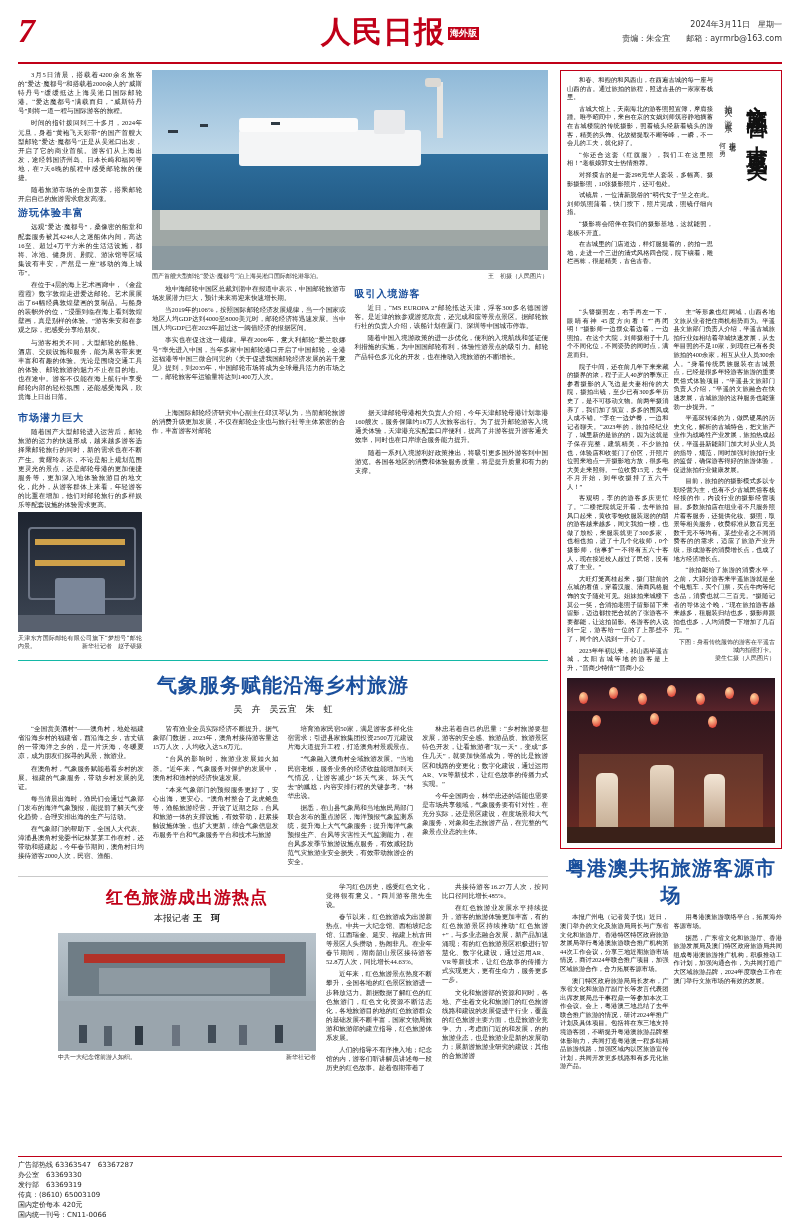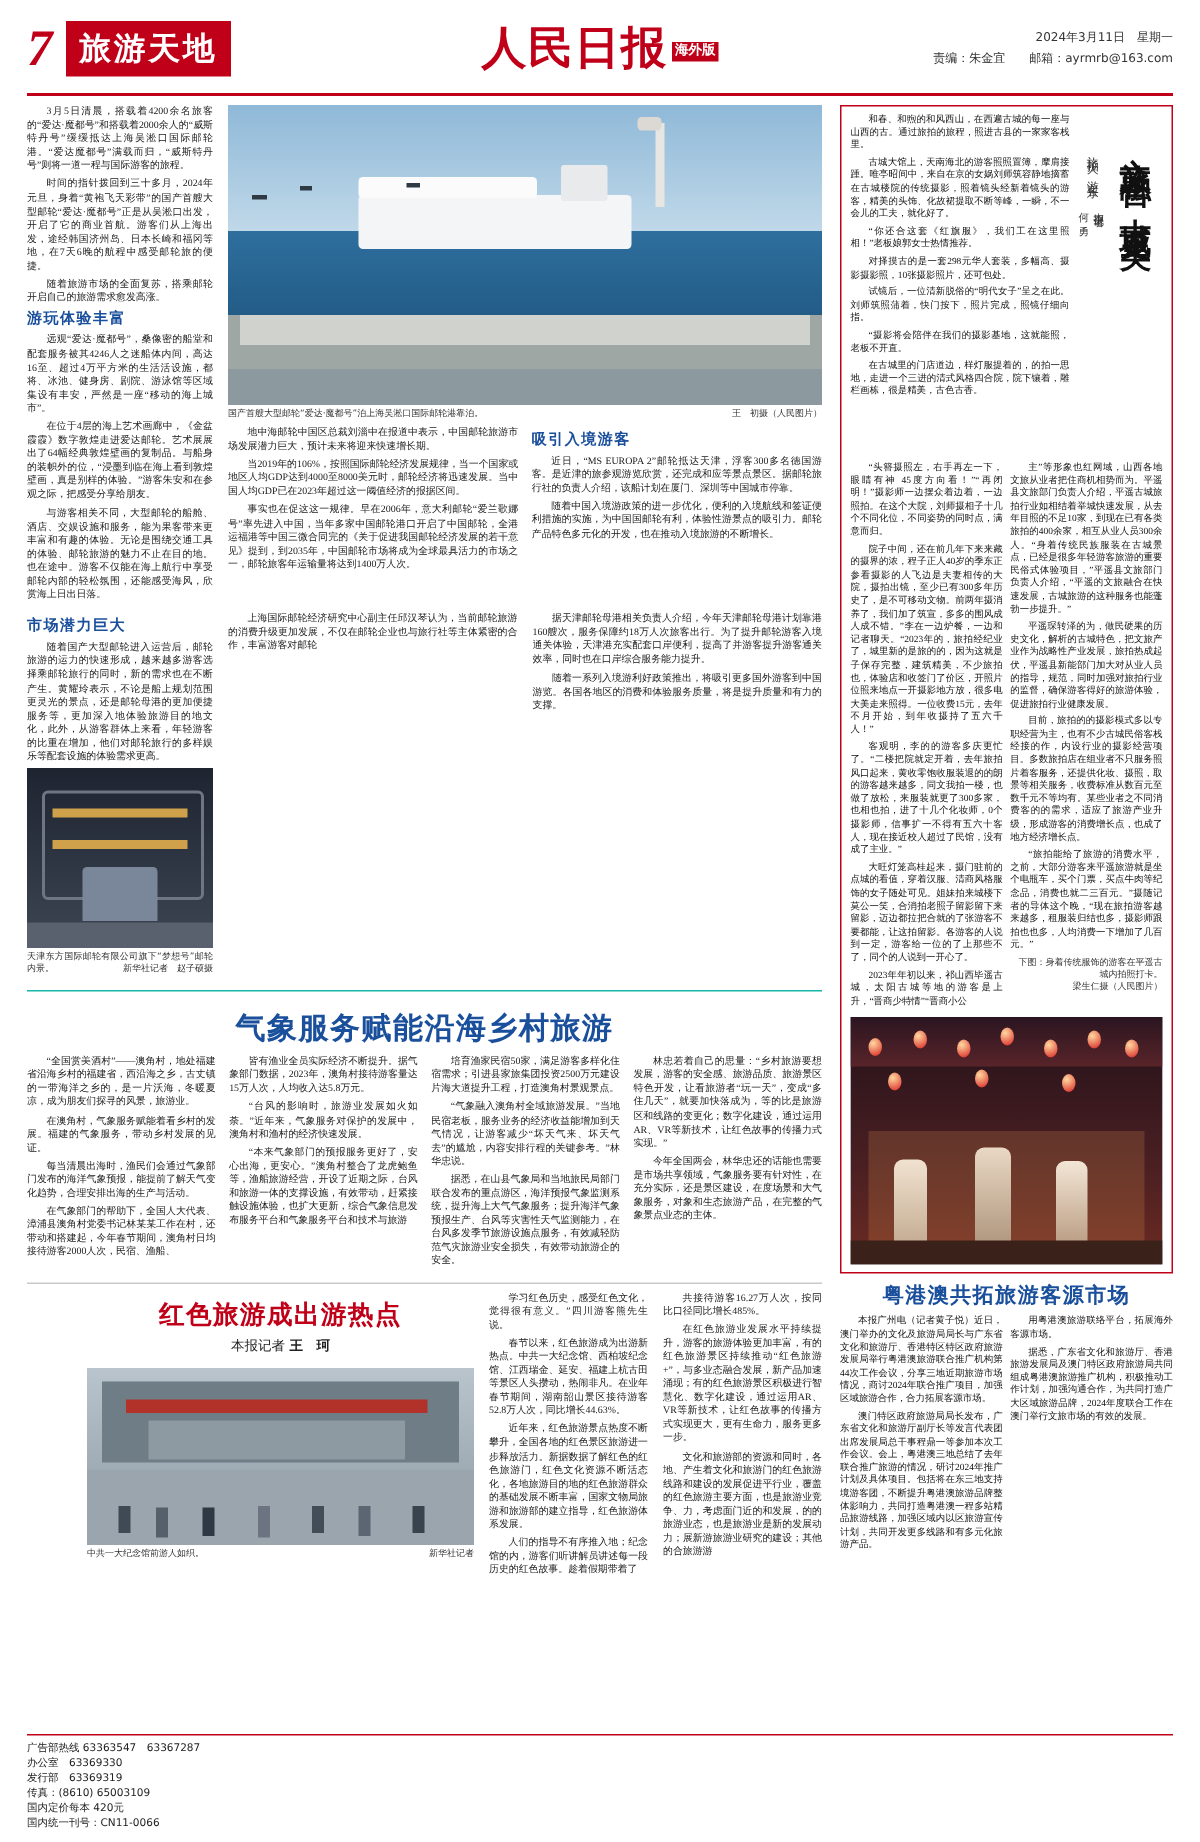--- a/index.html
+++ b/index.html
@@ -145,21 +145,20 @@
   .redscene{position:absolute;inset:0;background:linear-gradient(#b9c4cc,#8d9aa3);}
 </style>
 </head>
 <body>
 
 <div class="page">
 
   <div class="masthead">
     <div class="ph-left">
       <div class="page-num">7</div>
-      <div class="sec-name">旅游天地</div>
     </div>
     <div class="ph-center">
       <div class="rmrb">
         <span>人民日报</span><span class="sq">海外版</span>
       </div>
     </div>
     <div class="ph-right">
       <div>2024年3月11日　星期一</div>
       <div>责编：朱金宜　　邮箱：ayrmrb@163.com</div>
     </div>
@@ -238,20 +237,21 @@
           <p>上海国际邮轮经济研究中心副主任邱汉琴认为，当前邮轮旅游的消费升级更加发展，不仅在邮轮企业也与旅行社等主体紧密的合作，丰富游客对邮轮</p>
         </div>
         <div class="txtcol" style="flex:1;">
           <p>据天津邮轮母港相关负责人介绍，今年天津邮轮母港计划靠港160艘次，服务保障约18万人次旅客出行。为了提升邮轮游客入境通关体验，天津港充实配套口岸便利，提高了并游客提升游客通关效率，同时也在口岸综合服务能力提升。</p>
           <p>随着一系列入境游利好政策推出，将吸引更多国外游客到中国游览。各国各地区的消费和体验服务质量，将是提升质量和有力的支撑。</p>
         </div>
       </div>
 
       <div style="border-top:1px solid #14b8a6;margin-top:6px;padding-top:5px;">
         <h2 class="head2">气象服务赋能沿海乡村旅游</h2>
+        <div class="byline">吴　卉　吴云宜　朱　虹</div>
         <div class="two-col" style="gap:9px;">
           <div class="txtcol" style="flex:1;">
             <p>“全国赏美酒村”——澳角村，地处福建省沿海乡村的福建省，西沿海之乡，古丈镇的一带海洋之乡的，是一片沃海，冬暖夏凉，成为朋友们探寻的风景，旅游业。</p>
             <p>在澳角村，气象服务赋能着看乡村的发展。福建的气象服务，带动乡村发展的见证。</p>
             <p>每当清晨出海时，渔民们会通过气象部门发布的海洋气象预报，能提前了解天气变化趋势，合理安排出海的生产与活动。</p>
             <p>在气象部门的帮助下，全国人大代表、漳浦县澳角村党委书记林某某工作在村，还带动和搭建起，今年春节期间，澳角村日均接待游客2000人次，民宿、渔船、</p>
           </div>
           <div class="txtcol" style="flex:1;">
             <p>皆有渔业全员实际经济不断提升。据气象部门数据，2023年，澳角村接待游客量达15万人次，人均收入达5.8万元。</p>
             <p>“台风的影响时，旅游业发展如火如荼。”近年来，气象服务对保护的发展中，澳角村和渔村的经济快速发展。</p>
@@ -369,21 +369,21 @@
           <div class="lantern" style="left:40%;top:21%;"></div>
           <div class="lantern" style="left:68%;top:23%;"></div>
           <div style="position:absolute;left:14%;bottom:6%;width:22px;height:60px;background:linear-gradient(#f0e2d0,#c2a98f);border-radius:6px 6px 0 0;"></div>
           <div style="position:absolute;left:40%;bottom:4%;width:24px;height:72px;background:linear-gradient(#e9d8c4,#a98f77);border-radius:6px 6px 0 0;"></div>
           <div style="position:absolute;left:66%;bottom:7%;width:21px;height:58px;background:linear-gradient(#f3e6d6,#b89a80);border-radius:6px 6px 0 0;"></div>
           <div style="position:absolute;left:0;bottom:0;width:100%;height:10%;background:#3a2119;"></div>
         </div>
       </div>
 
       <div style="margin-top:6px;">
-        <h2 class="head2" style="font-size:14px;color:#1a4f9c;">粤港澳共拓旅游客源市场</h2>
+        <h2 class="head2" style="font-size:20px;color:#1a4f9c;">粤港澳共拓旅游客源市场</h2>
         <div class="rt-cols">
           <div class="rt-col" style="flex:1;">
             <p>本报广州电（记者黄子悦）近日，澳门举办的文化及旅游局局长与广东省文化和旅游厅、香港特区特区政府旅游发展局举行粤港澳旅游联合推广机构第44次工作会议，分享三地近期旅游市场情况，商讨2024年联合推广项目，加强区域旅游合作，合力拓展客源市场。</p>
             <p>澳门特区政府旅游局局长发布，广东省文化和旅游厅副厅长等发言代表团出席发展局总干事程鼎一等参加本次工作会议。会上，粤港澳三地总结了去年联合推广旅游的情况，研讨2024年推广计划及具体项目。包括将在东三地支持境游客团，不断提升粤港澳旅游品牌整体影响力，共同打造粤港澳一程多站精品旅游线路，加强区域内以区旅游宣传计划，共同开发更多线路和有多元化旅游产品。</p>
           </div>
           <div class="rt-col" style="flex:1;">
             <p>用粤港澳旅游联络平台，拓展海外客源市场。</p>
             <p>据悉，广东省文化和旅游厅、香港旅游发展局及澳门特区政府旅游局共同组成粤港澳旅游推广机构，积极推动工作计划，加强沟通合作，为共同打造广大区域旅游品牌，2024年度联合工作在澳门举行文旅市场的有效的发展。</p>
           </div>
         </div>

